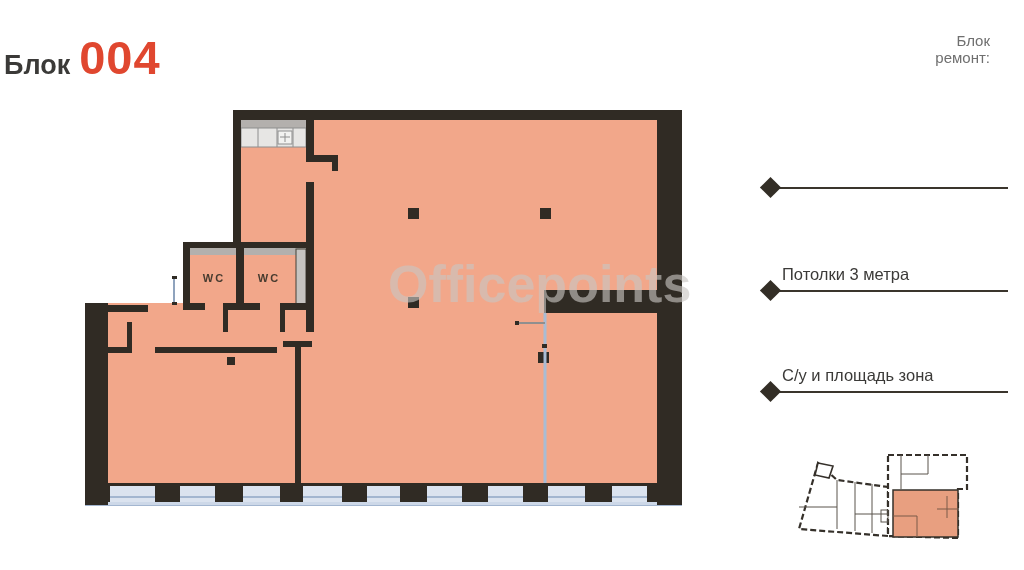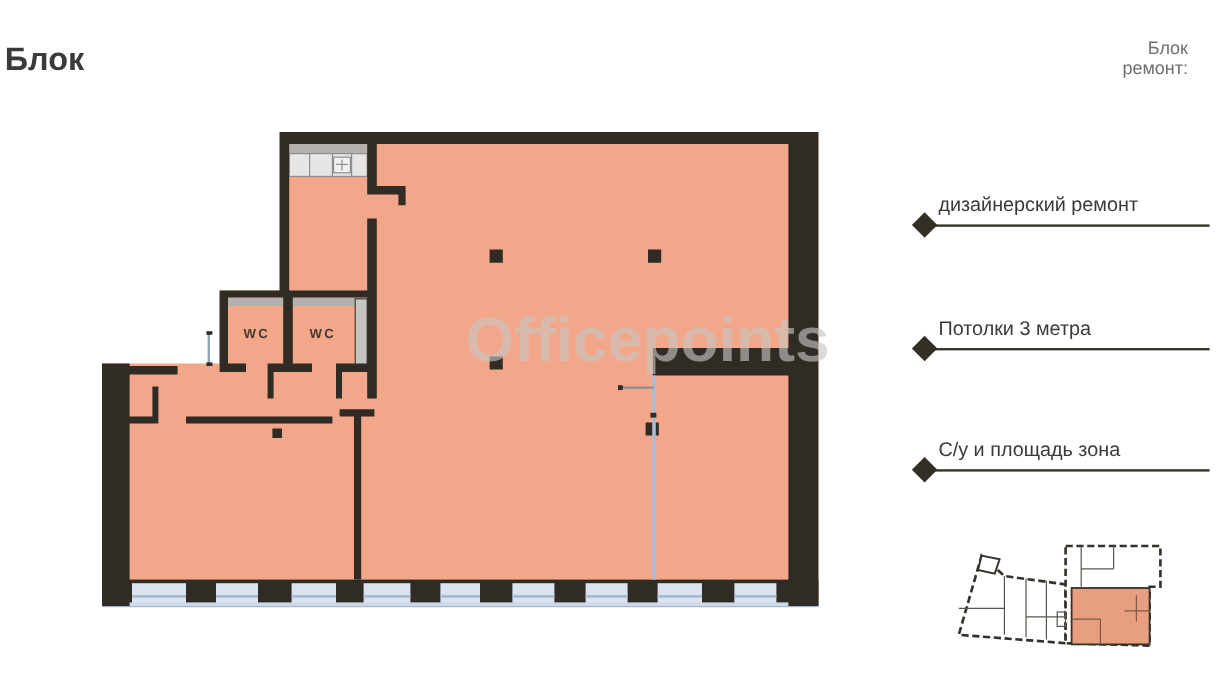--- a/index.html
+++ b/index.html
@@ -164,32 +164,32 @@
       <line x1="120" y1="64" x2="120" y2="85"></line>
       <line x1="140" y1="57" x2="161" y2="57"></line>
     </g>
   </g>
 </svg>
 
 <div class="watermark">Officepoints</div>
 
 <div class="header-left">
   <span class="block-label">Блок</span>
+  <span class="block-number">004</span>
 </div>
 
 <div class="area-box">
   <div class="area-label">
     <div>Блок</div>
     <div>ремонт:</div>
   </div>
 </div>
 
 <div class="feature" style="top:188px">
   <div class="feature-text">
-    <div>дизайнерский ремонт</div>
   </div>
   <div class="feature-rule"></div>
   <div class="feature-diamond"></div>
 </div>
 
 <div class="feature" style="top:291px">
   <div class="feature-text">
     <div>Потолки 3 метра</div>
   </div>
   <div class="feature-rule"></div>

